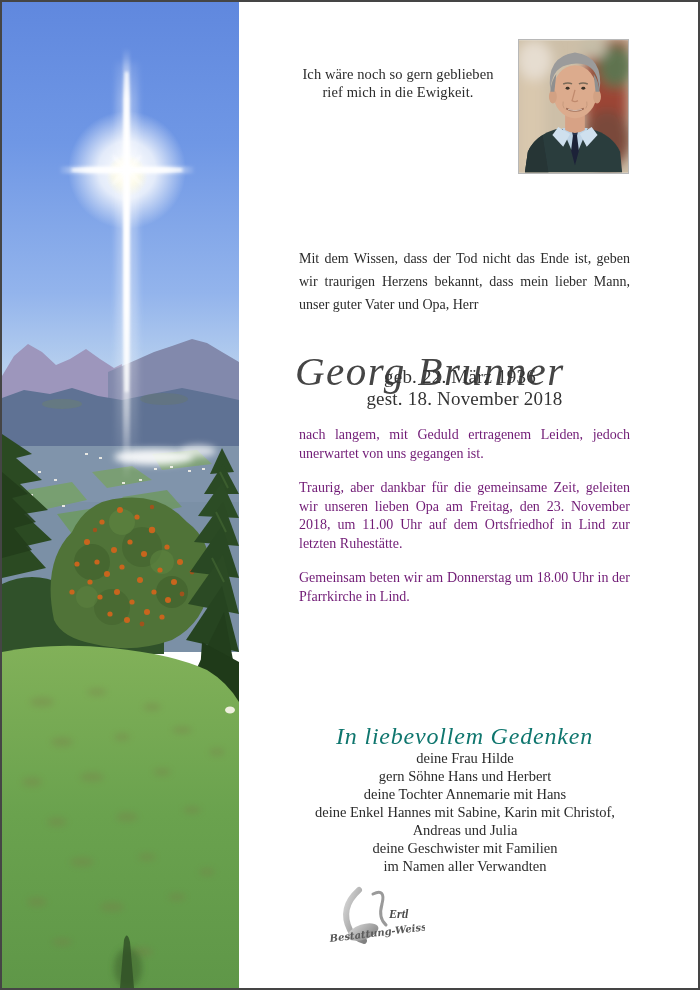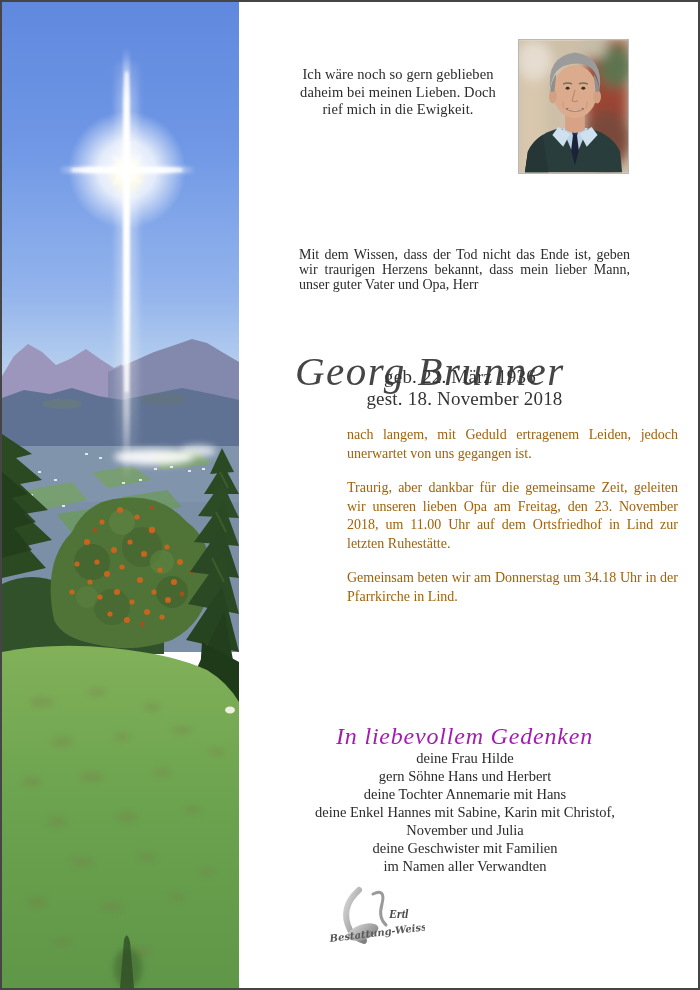--- a/index.html
+++ b/index.html
@@ -14,40 +14,40 @@
     position:absolute;left:288px;top:64px;width:216px;
     font-size:14.5px;line-height:17.5px;text-align:center;color:#2b2b2b;
     letter-spacing:.1px;
   }
   .portrait{
     position:absolute;left:516px;top:37px;width:111px;height:135px;
     border:1px solid #b8b8b8;box-sizing:border-box;background:#ded6c8;overflow:hidden;
   }
   .announce{
     position:absolute;left:297px;top:231px;width:331px;
-    font-size:14px;line-height:15px;text-align:justify;color:#2b2b2b;
+    font-size:14px;line-height:23px;text-align:justify;color:#2b2b2b;
   }
   .name{
     position:absolute;left:293px;top:318px;width:339px;text-align:left;
     font-style:italic;font-size:41px;letter-spacing:1.5px;color:#454545;font-weight:normal;
   }
   .dates{
     position:absolute;left:293px;top:364px;width:339px;text-align:center;
     font-size:19px;color:#333;letter-spacing:.2px;
   }
   .dates span{white-space:nowrap;}
   .dates .gap{display:inline-block;width:9px;}
   .paras{
     position:absolute;left:297px;top:424px;width:331px;
-    font-size:14px;line-height:18.5px;text-align:justify;color:#a16207;margin-left:48px;
+    font-size:14px;line-height:18.5px;text-align:justify;color:#701a75;
   }
   .paras p{margin:0 0 16px 0;}
   .gedenken{
     position:absolute;left:293px;top:701px;width:339px;text-align:center;
-    font-style:italic;font-size:24px;letter-spacing:.8px;color:#a21caf;font-weight:normal;
+    font-style:italic;font-size:24px;letter-spacing:.8px;color:#0f766e;font-weight:normal;
   }
   .mourners{
     position:absolute;left:285px;top:747px;width:356px;text-align:center;
     font-size:14.5px;line-height:18px;color:#2b2b2b;
   }
   .footer-logo{position:absolute;left:291px;top:878px;width:96px;height:72px;margin-left:36px;}
   .candle{
     position:absolute;left:383px;top:918px;width:280px;
     font-size:12.5px;color:#333;letter-spacing:.1px;
   }
@@ -260,21 +260,20 @@
         <ellipse cx="126" cy="966" rx="14" ry="20" fill="#3a5c2c" opacity="0.5" filter="url(#f2)"></ellipse>
         <path d="M118,986 L122,938 Q125,928 128,940 L132,986 Z" fill="#2f4f26" opacity="0.8"></path>
       </g>
     </svg>
   </div>
 
   <div class="content">
 
     <div class="verse">
       <div>Ich wäre noch so gern geblieben</div>
-      <div>daheim bei meinen Lieben. Doch</div>
       <div>rief mich in die Ewigkeit.</div>
     </div>
 
     <div class="portrait">
       <svg width="109" height="133" viewBox="0 0 111 134">
         <defs>
           <filter id="pb6" x="-40%" y="-40%" width="180%" height="180%">
               <feGaussianBlur stdDeviation="6"></feGaussianBlur>
             </filter>
           <filter id="pb04">
@@ -332,31 +331,31 @@
     <p class="announce">Mit dem Wissen, dass der Tod nicht das Ende ist, geben wir traurigen Herzens bekannt, dass mein lieber Mann, unser guter Vater und Opa, Herr</p>
 
     <h1 class="name">Georg Brunner</h1>
     <div class="dates">
       <span>geb. 22. März 1936</span><span class="gap"></span><span>gest. 18. November 2018</span>
     </div>
 
     <div class="paras">
       <p>nach langem, mit Geduld ertragenem Leiden, jedoch unerwartet von uns gegangen ist.</p>
       <p>Traurig, aber dankbar für die gemeinsame Zeit, geleiten wir unseren lieben Opa am Freitag, den 23. November 2018, um 11.00 Uhr auf dem Ortsfriedhof in Lind zur letzten Ruhestätte.</p>
-      <p>Gemeinsam beten wir am Donnerstag um 34.18 Uhr in der Pfarrkirche in Lind.</p>
+      <p>Gemeinsam beten wir am Donnerstag um 18.00 Uhr in der Pfarrkirche in Lind.</p>
     </div>
 
     <h2 class="gedenken">In liebevollem Gedenken</h2>
 
     <div class="mourners">
       <div>deine Frau Hilde</div>
       <div>gern Söhne Hans und Herbert</div>
       <div>deine Tochter Annemarie mit Hans</div>
       <div>deine Enkel Hannes mit Sabine, Karin mit Christof,</div>
-      <div>November und Julia</div>
+      <div>Andreas und Julia</div>
       <div>deine Geschwister mit Familien</div>
       <div>im Namen aller Verwandten</div>
     </div>
 
     <div class="footer-logo">
       <svg width="96" height="72" viewBox="0 0 96 72">
         <defs>
           <linearGradient id="gSwan" x1="0" y1="0" x2="1" y2="1">
             <stop offset="0" stop-color="#d8d8d8"></stop>
             <stop offset="1" stop-color="#808080"></stop>

